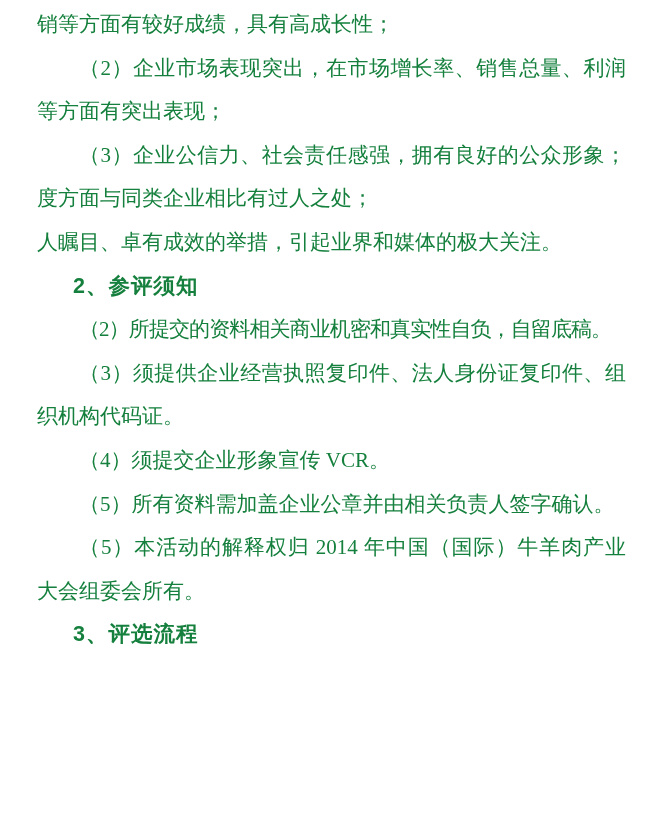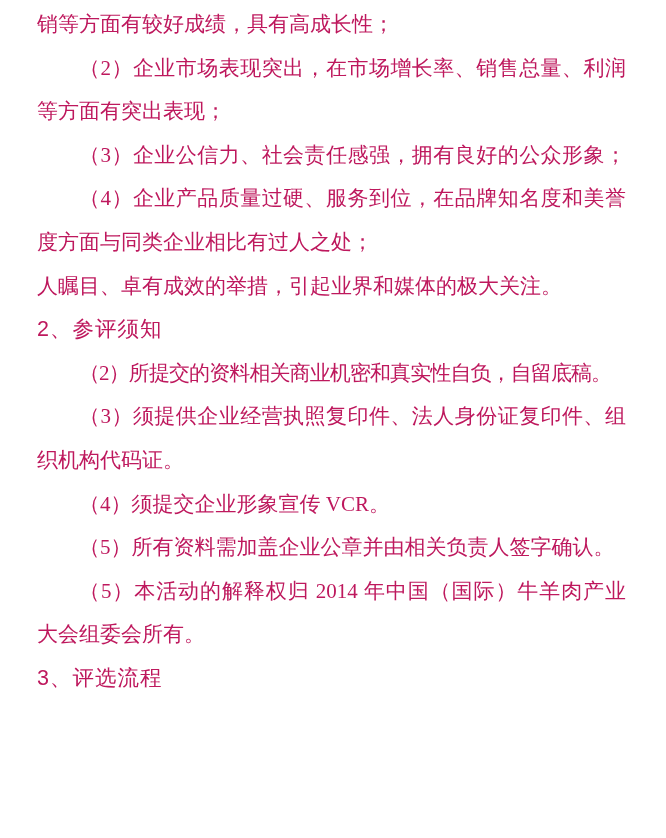--- a/index.html
+++ b/index.html
@@ -8,55 +8,55 @@
     background: #ffffff;
   }
   .page {
     position: relative;
     width: 666px;
     height: 838px;
     background: #ffffff;
     box-sizing: border-box;
     padding: 3px 40px 0 37px;
     font-family: "Liberation Serif", "DejaVu Serif", serif;
-    color: #be185d;
+    color: #15803d;
     font-size: 21px;
     overflow: hidden;
   }
   .line {
     height: 43.6px;
     line-height: 43.6px;
     white-space: nowrap;
   }
   .indent {
     text-indent: 2em;
   }
   .just {
     text-align: justify;
     text-align-last: justify;
   }
   .tight {
     letter-spacing: -0.9px;
   }
   .heading {
-    font-weight: 400;
+    font-weight: 700;
     font-family: "Liberation Sans", "DejaVu Sans", sans-serif;
     font-size: 21.5px;
     letter-spacing: 1px;
+    margin-left: 36px;
   }
 </style>
 </head>
 <body>
 
 <div class="page">
   <div class="line">销等方面有较好成绩，具有高成长性；</div>
   <div class="line indent just">（2）企业市场表现突出，在市场增长率、销售总量、利润</div>
   <div class="line">等方面有突出表现；</div>
   <div class="line indent just">（3）企业公信力、社会责任感强，拥有良好的公众形象；</div>
-  <div class="line indent just">（4）企业产品质量过硬、服务到位，在品牌知名度和美誉</div>
   <div class="line">度方面与同类企业相比有过人之处；</div>
   <div class="line">人瞩目、卓有成效的举措，引起业界和媒体的极大关注。</div>
   <div class="line heading">2、参评须知</div>
   <div class="line indent tight">（2）所提交的资料相关商业机密和真实性自负，自留底稿。</div>
   <div class="line indent just">（3）须提供企业经营执照复印件、法人身份证复印件、组</div>
   <div class="line">织机构代码证。</div>
   <div class="line indent">（4）须提交企业形象宣传 VCR。</div>
   <div class="line indent">（5）所有资料需加盖企业公章并由相关负责人签字确认。</div>
   <div class="line indent just">（5）本活动的解释权归 2014 年中国（国际）牛羊肉产业</div>
   <div class="line">大会组委会所有。</div>

